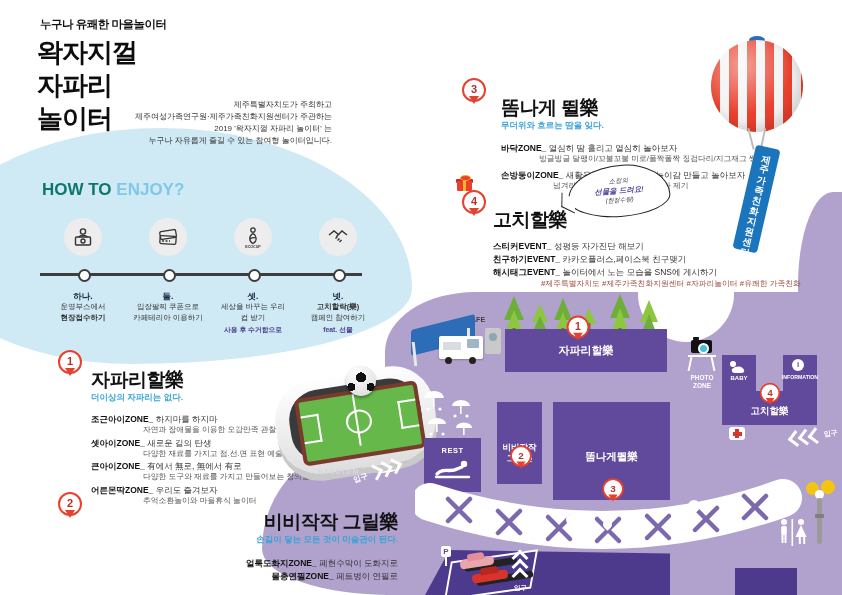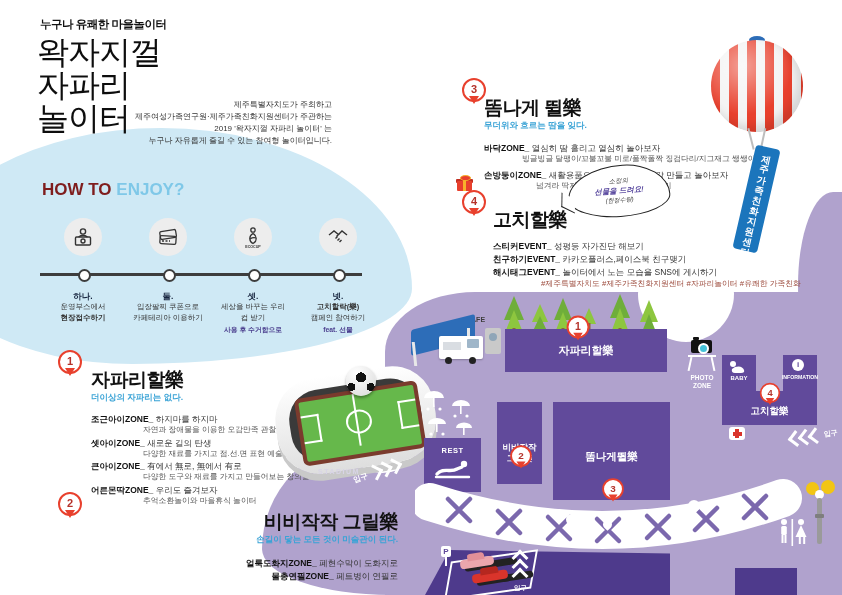--- a/index.html
+++ b/index.html
@@ -6,24 +6,24 @@
   .page{position:relative;width:842px;height:595px;background:#fff;overflow:hidden;
         font-family:"Liberation Sans","DejaVu Sans",sans-serif;color:#222;}
   .abs{position:absolute;}
   
   .blob-blue{left:-70px;top:128px;width:482px;height:236px;background:#cfe9f5;
              border-radius:48% 52% 58% 42% / 55% 68% 32% 45%;}
   .map-purple{background:#b0a2cd;}
   .zone{background:#614a9b;}
   
   .tagline{font-size:11.5px;font-weight:800;color:#111;letter-spacing:-0.5px;}
-  .big-title{font-size:32px;font-weight:400;color:#0d0d0d;line-height:33px;letter-spacing:-1px;}
+  .big-title{font-size:26px;font-weight:700;color:#0d0d0d;line-height:33px;letter-spacing:-1px;}
   .descr{font-size:8px;line-height:1.5;color:#333;width:215px;}
   .howto{font-size:17px;font-weight:800;letter-spacing:0px;}
-  .howto .dark{color:#7f1d1d;} .howto .lite{color:#7fc8e8;}
+  .howto .dark{color:#0f766e;} .howto .lite{color:#7fc8e8;}
   .step-circle{width:38px;height:38px;border-radius:50%;background:#ededed;display:flex;align-items:center;justify-content:center;}
   .tl-line{height:2.5px;background:#3d3d3d;}
   .tl-dot{width:9px;height:9px;border-radius:50%;background:#fff;border:2.5px solid #3d3d3d;}
   .step-label{width:96px;text-align:center;font-size:7.5px;line-height:1.35;color:#333;}
   .step-label .num{font-size:8.5px;font-weight:800;color:#16243e;display:block;}
   .step-label .note{display:block;margin-top:2px;color:#4b3f8e;font-weight:700;font-size:6.8px;}
   .ecocup-t{font-size:3.6px;fill:#333;font-weight:bold;}
   
   .pin{width:20px;height:20px;background:#fff;border:2.5px solid #e8402d;border-radius:50%;
        color:#b5322a;font-weight:800;font-size:11px;text-align:center;line-height:19px;position:relative;z-index:1;}
@@ -204,21 +204,21 @@
       <div class="sec-sub">손길이 닿는 모든 것이 미술관이 된다.</div>
       <div class="sec-items" style="margin-top:12px;">
         <div class="item"><span class="zname">얼룩도화지ZONE_</span> <span>폐현수막이 도화지로</span></div>
         <div class="item"><span class="zname">물총연필ZONE_</span> <span>페트병이 연필로</span></div>
       </div>
     </div>
   </div>
 
   <div class="abs sec" style="left:462px;top:74px;">
     <div class="abs pin" style="left:0;top:4px;"><span>3</span></div>
-    <div style="margin-left:22px;">
+    <div style="margin-left:39px;">
       <div class="sec-title">똠나게 뛸樂</div>
       <div class="sec-sub">무더위와 흐르는 땀을 잊다.</div>
       <div class="sec-items" style="margin-top:11px;">
         <div class="item"><span class="zname">바닥ZONE_</span> <span>열심히 땀 흘리고 열심히 놀아보자</span>
           <div class="idesc" style="margin-left:38px;">빙글빙글 달팽이/꼬불꼬불 미로/폴짝폴짝 징검다리/지그재그 쌩쌩이</div></div>
         <div class="item" style="margin-top:6px;"><span class="zname">손방둥이ZONE_</span> <span>새활용품으로 큐티뽀짝 놀이감 만들고 놀아보자</span>
           <div class="idesc" style="margin-left:52px;">넘겨라 딱지/돌아라 뱅뱅이/날아라 제기</div></div>
       </div>
     </div>
   </div>

